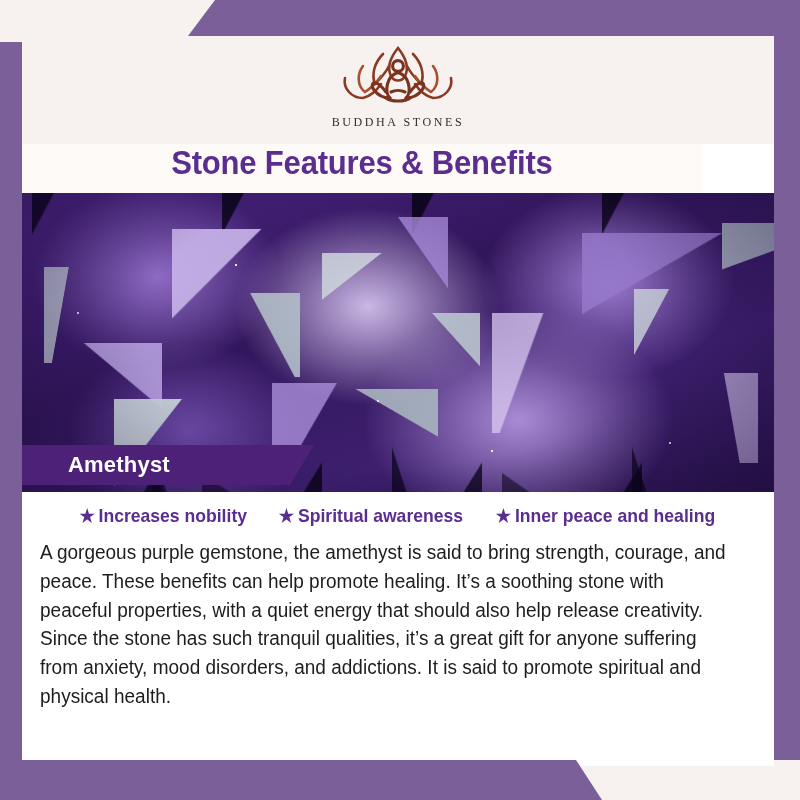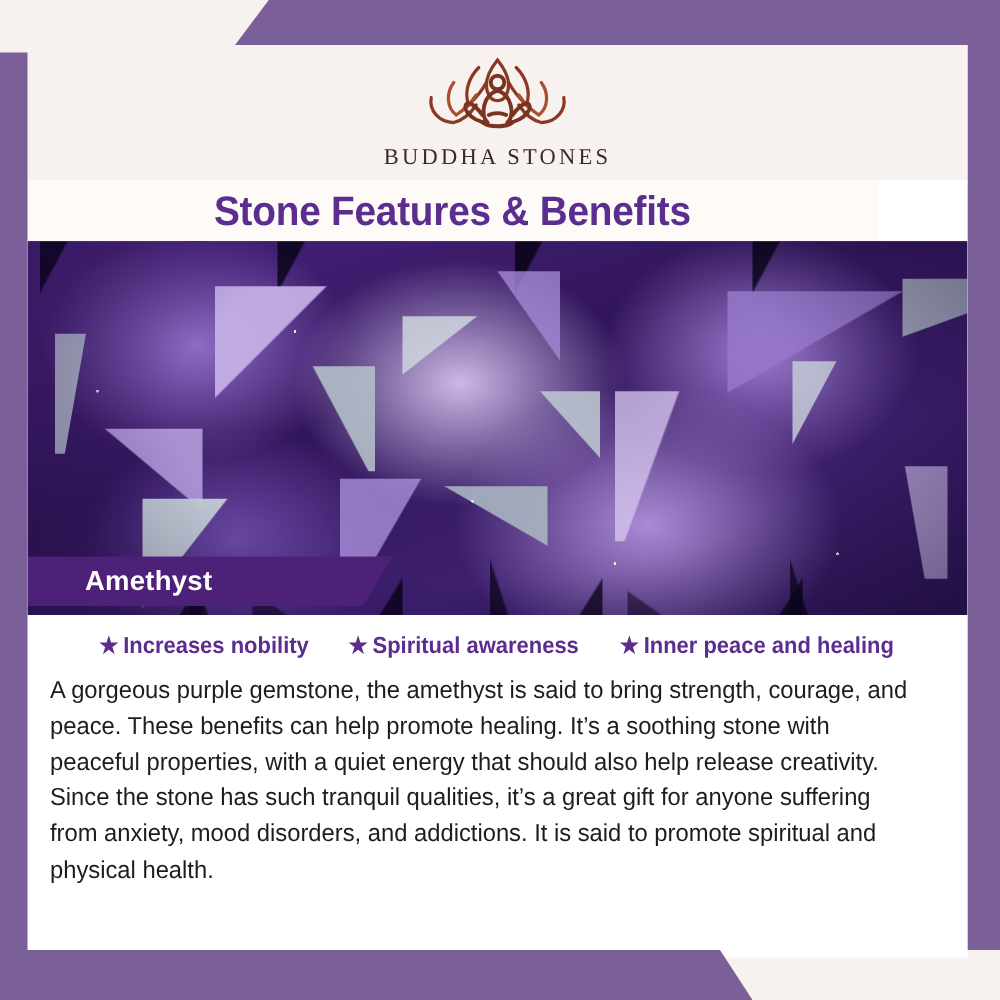--- a/index.html
+++ b/index.html
@@ -86,36 +86,35 @@
     justify-content: flex-start;
     z-index: 3;
   }
   .logo-mark {
     margin-top: 4px;
     width: 150px;
     height: 74px;
   }
   .logo-wordmark {
     font-family: "Liberation Serif", serif;
-    font-size: 18px;
+    font-size: 12px;
     letter-spacing: 2.6px;
     color: #3b2a24;
     margin-top: 1px;
   }
 
   
   .title-banner {
     position: absolute;
     left: 0;
     top: 108px;
     width: 680px;
     height: 49px;
     background: #fdfaf8;
     display: flex;
-    align-items: center;
     justify-content: center;
     z-index: 3;
   }
   .title-banner-text {
     font-family: "Liberation Sans Narrow", "Liberation Sans", sans-serif;
     font-weight: bold;
     font-size: 33px;
     color: #5b2d8e;
     letter-spacing: -0.2px;
     transform: scaleX(0.94);

